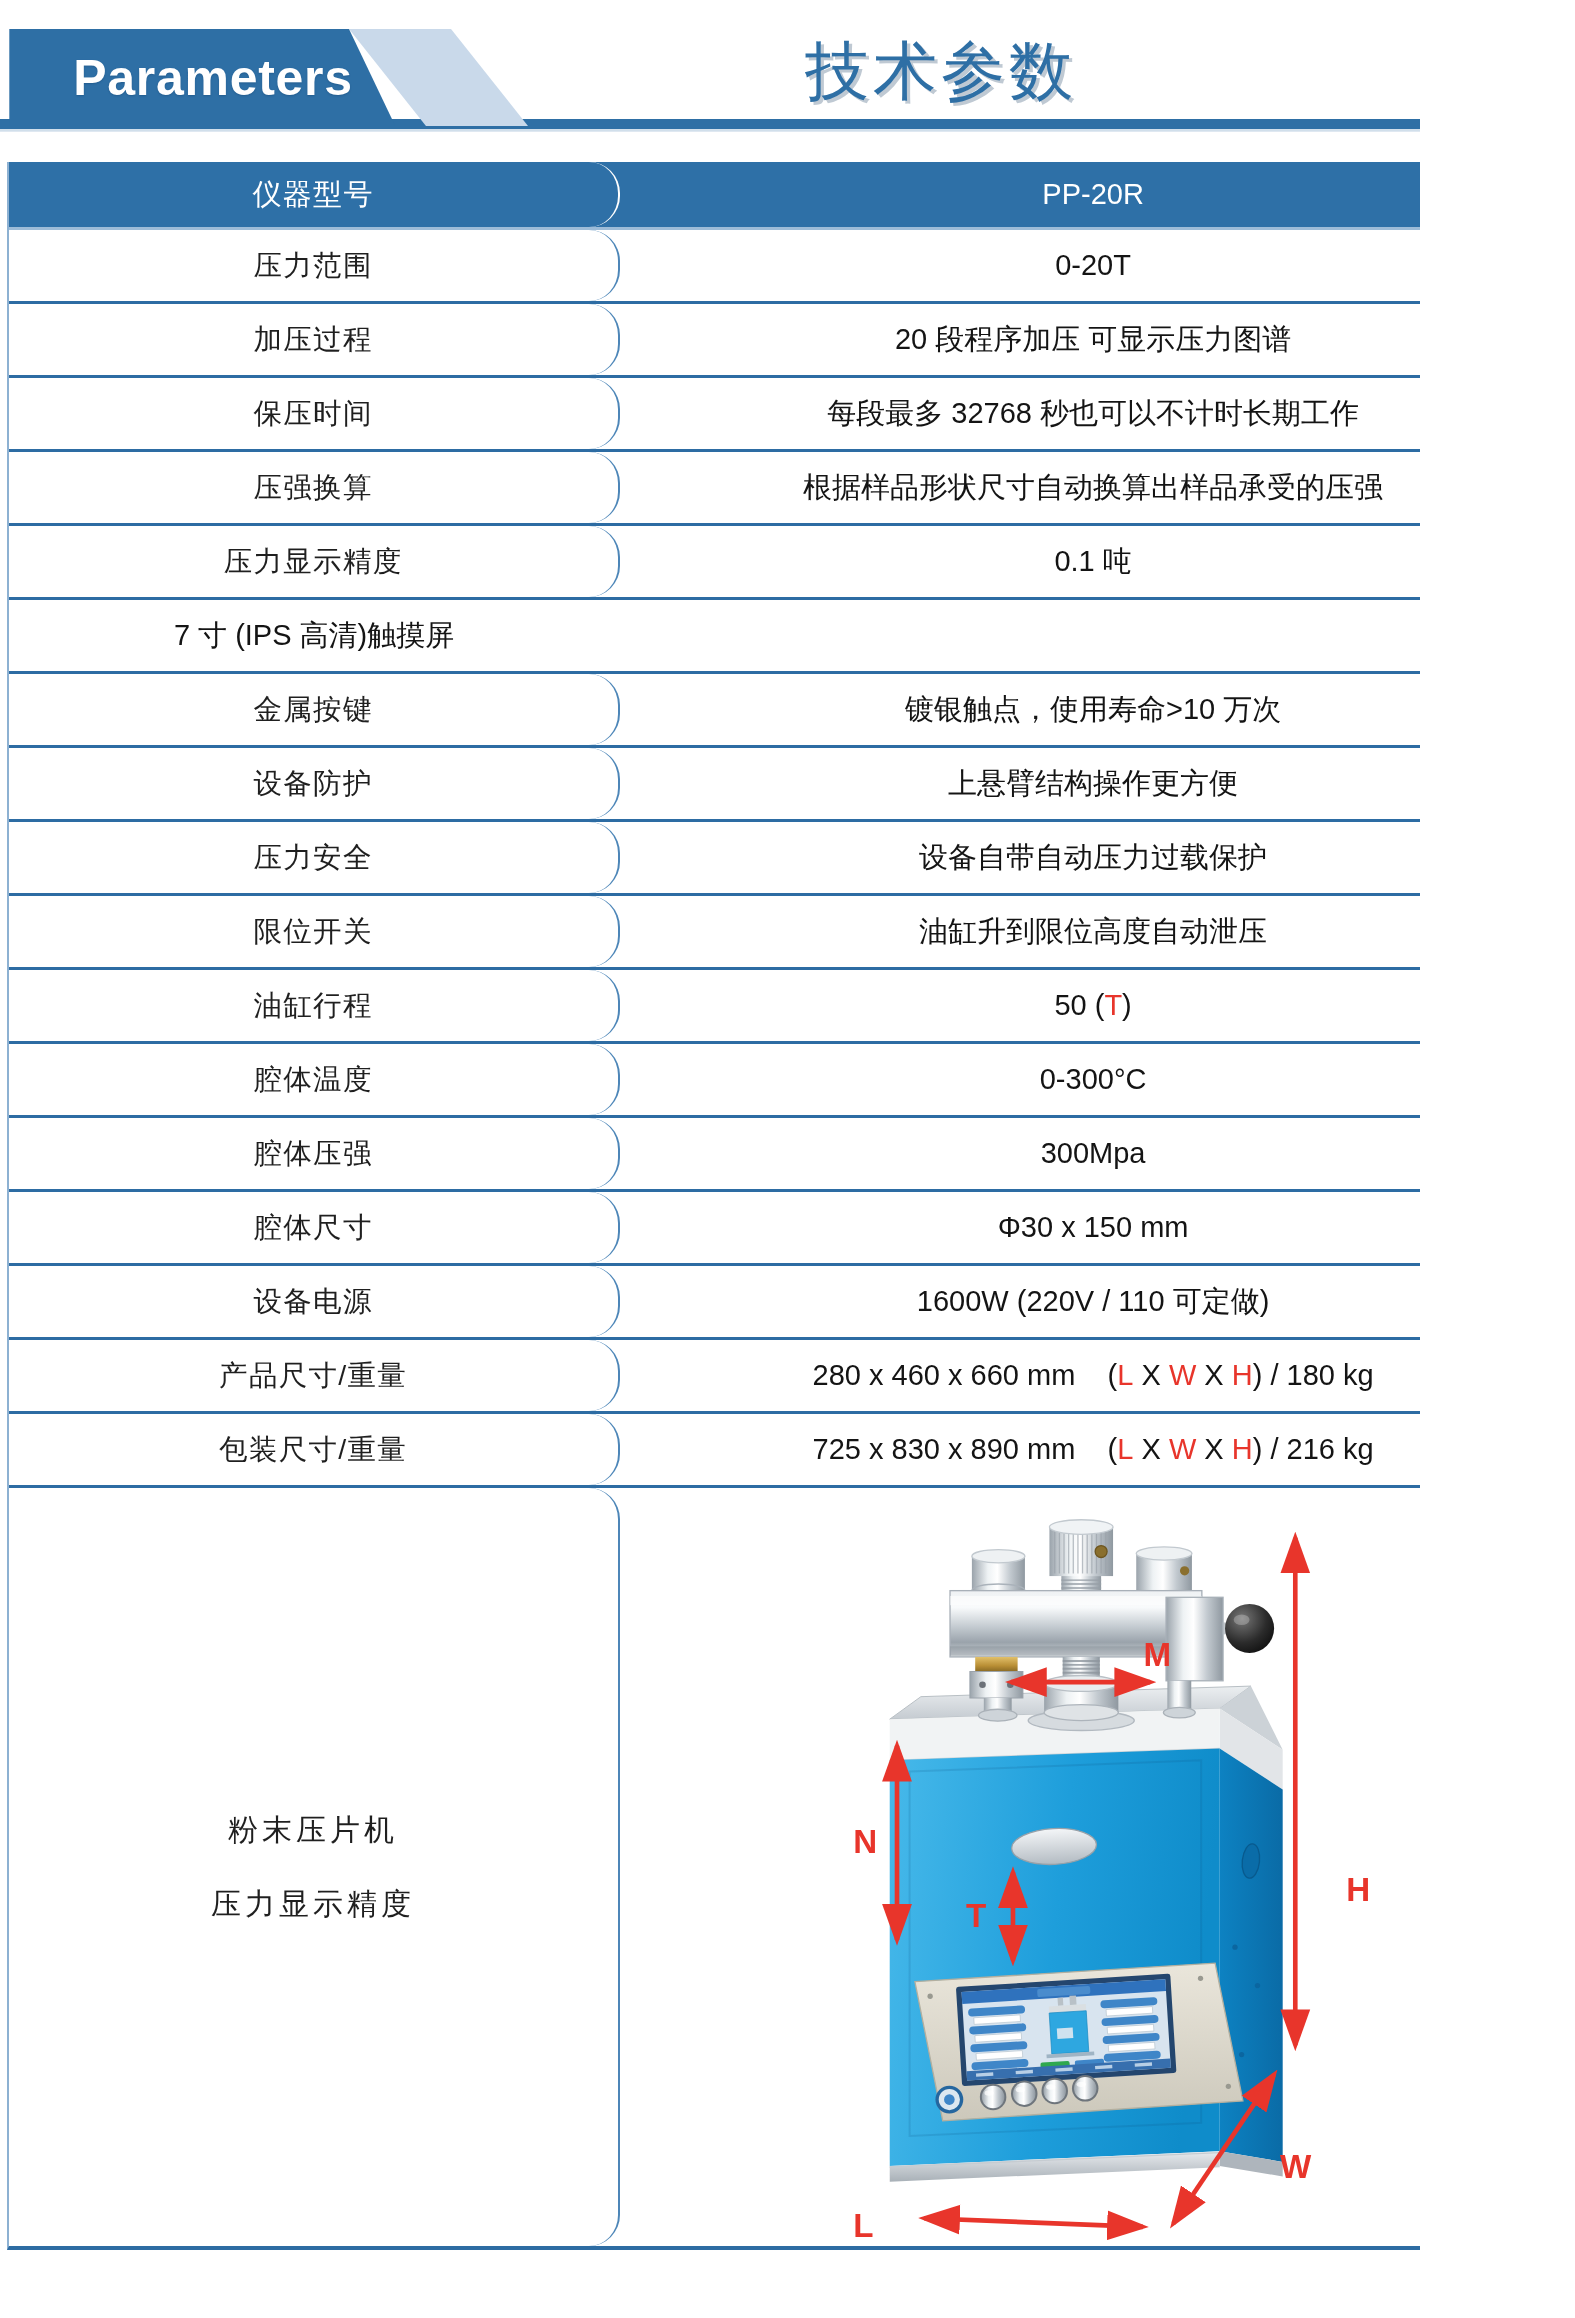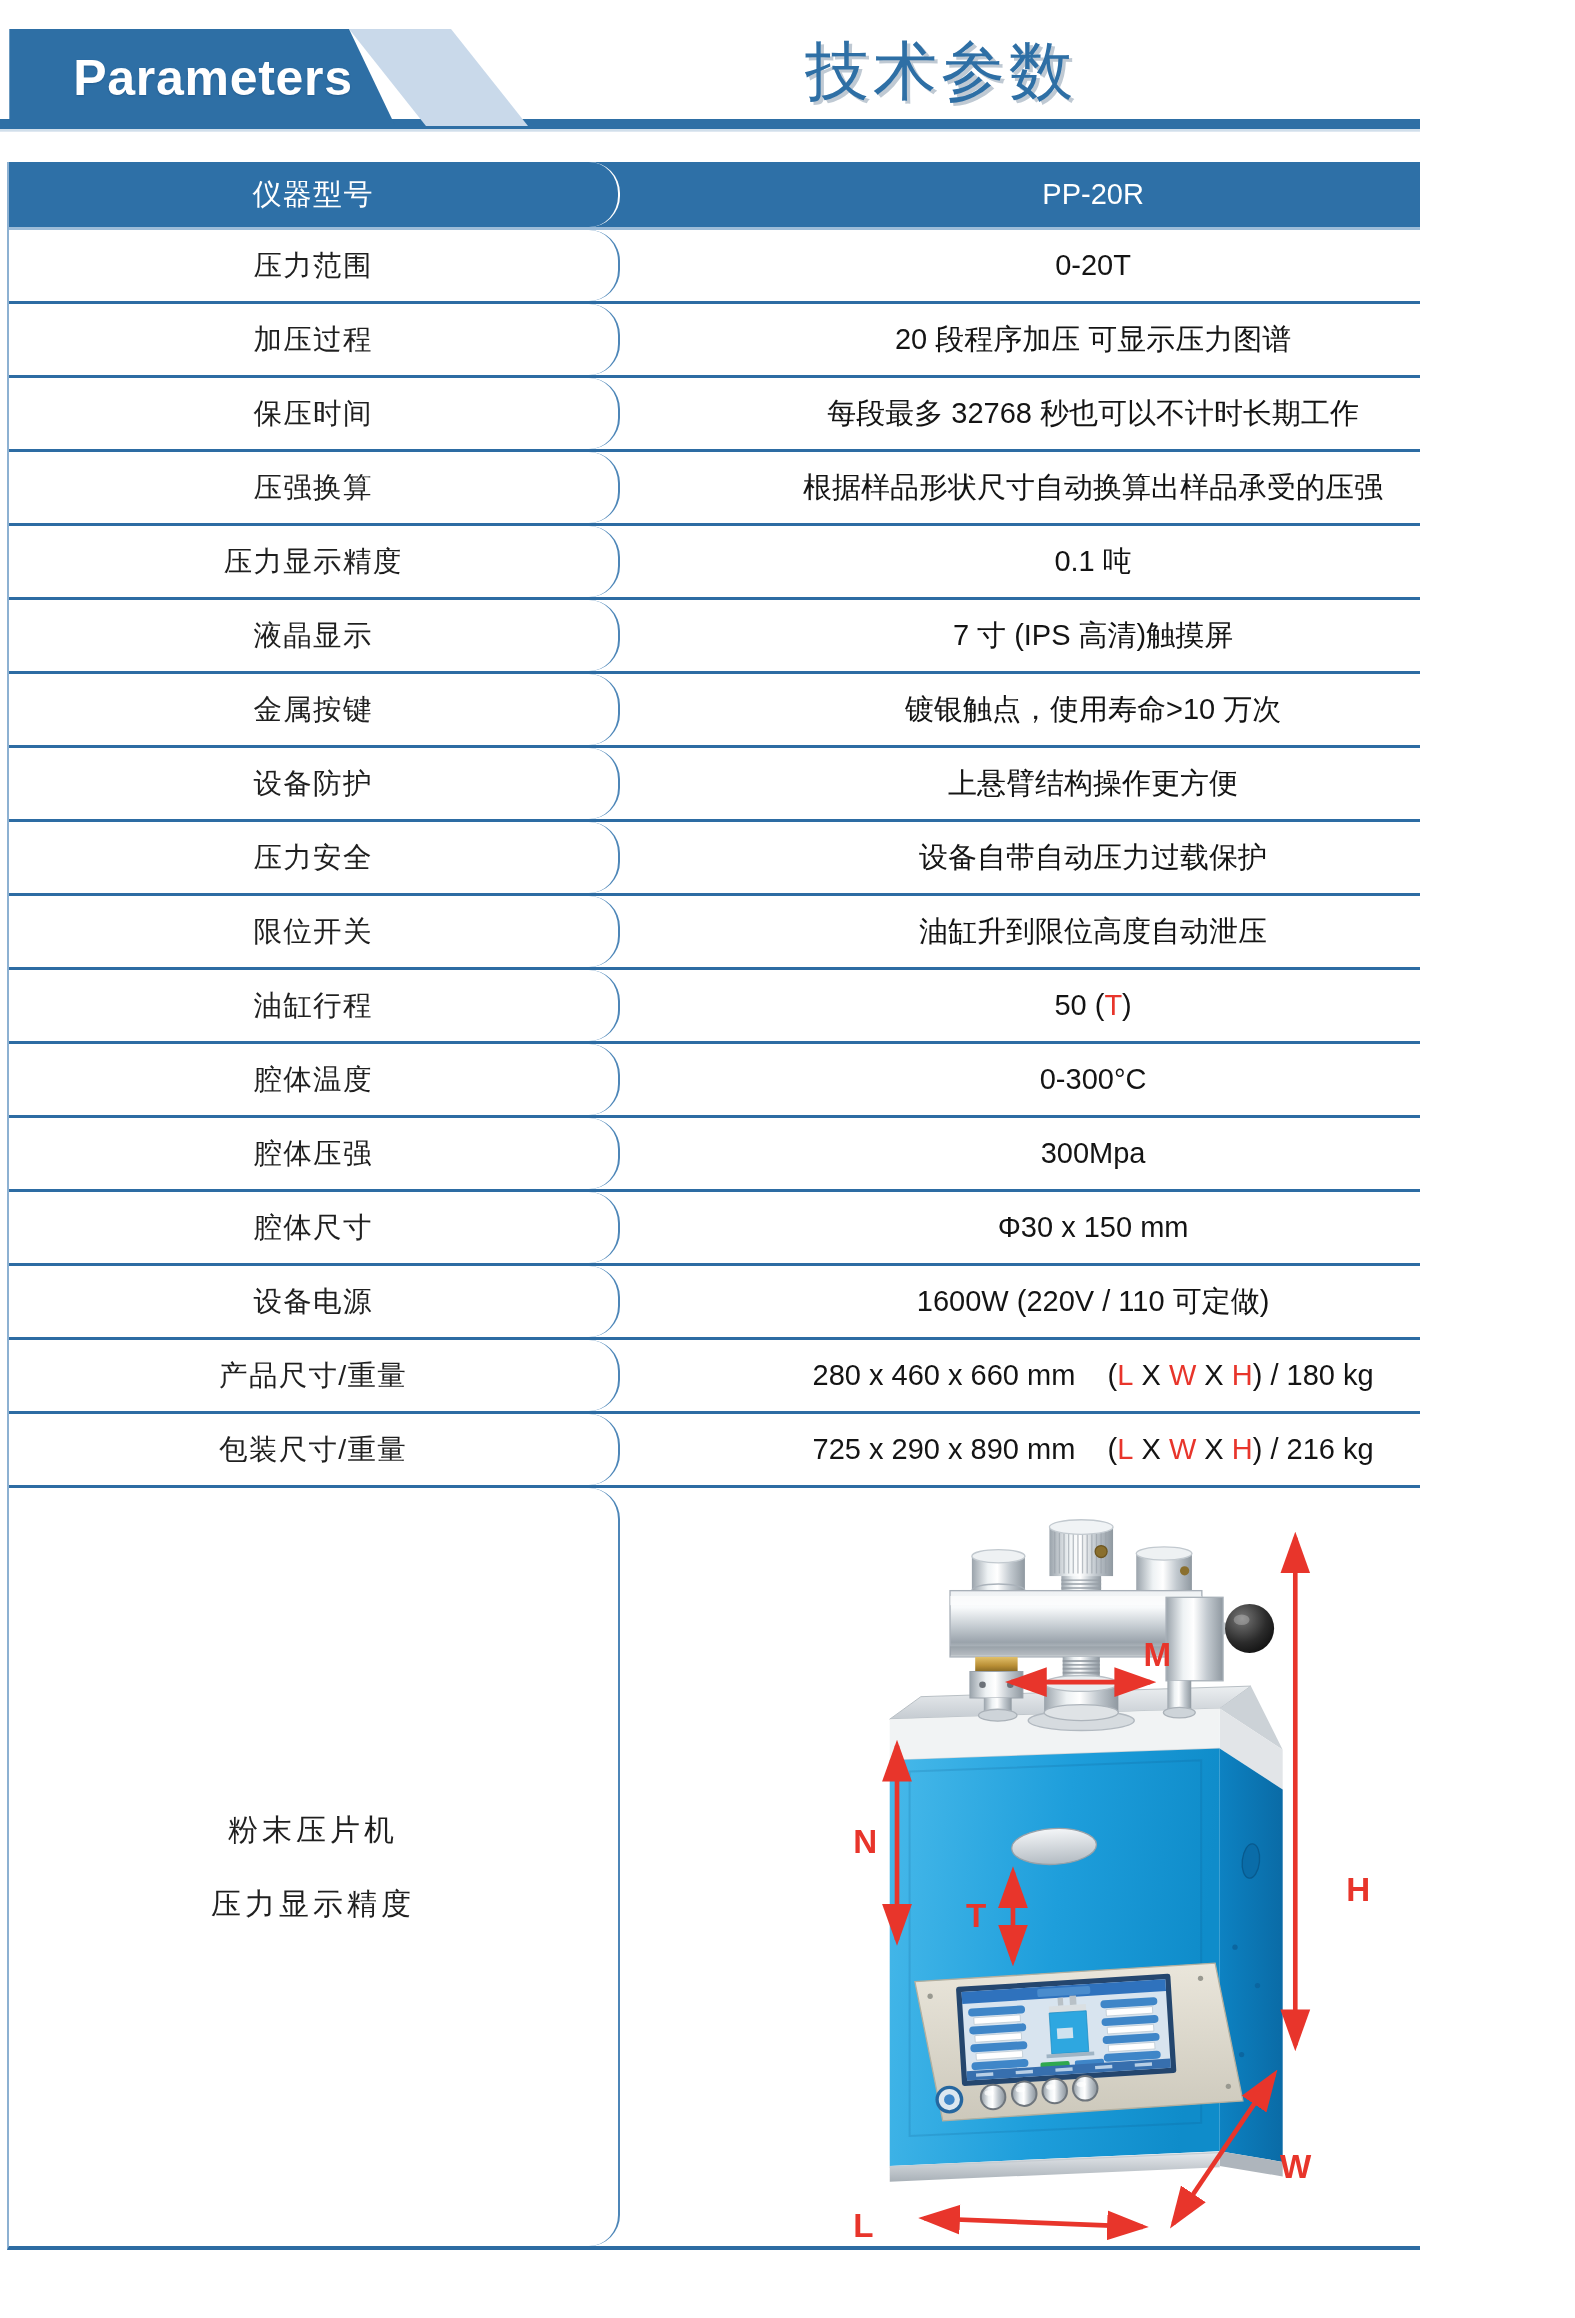--- a/index.html
+++ b/index.html
@@ -68,21 +68,20 @@
         </div>
         <div class="trow">
           <div class="cell label-cell">压强换算</div>
           <div class="cell value-cell"><span>根据样品形状尺寸自动换算出样品承受的压强</span></div>
         </div>
         <div class="trow">
           <div class="cell label-cell">压力显示精度</div>
           <div class="cell value-cell"><span>0.1 吨</span></div>
         </div>
         <div class="trow">
-          <div class="cell label-cell">液晶显示</div>
           <div class="cell value-cell"><span>7 寸 (IPS 高清)触摸屏</span></div>
         </div>
         <div class="trow">
           <div class="cell label-cell">金属按键</div>
           <div class="cell value-cell"><span>镀银触点，使用寿命&gt;10 万次</span></div>
         </div>
         <div class="trow">
           <div class="cell label-cell">设备防护</div>
           <div class="cell value-cell"><span>上悬臂结构操作更方便</span></div>
         </div>
@@ -113,21 +112,21 @@
         <div class="trow">
           <div class="cell label-cell">设备电源</div>
           <div class="cell value-cell"><span>1600W (220V / 110 可定做)</span></div>
         </div>
         <div class="trow">
           <div class="cell label-cell">产品尺寸/重量</div>
           <div class="cell value-cell"><span>280 x 460 x 660 mm    (</span><span class="red">L</span><span> X </span><span class="red">W</span><span> X </span><span class="red">H</span><span>) / 180 kg</span></div>
         </div>
         <div class="trow">
           <div class="cell label-cell">包装尺寸/重量</div>
-          <div class="cell value-cell"><span>725 x 290 x 890 mm    (</span><span class="red">L</span><span> X </span><span class="red">W</span><span> X </span><span class="red">H</span><span>) / 216 kg</span></div>
+          <div class="cell value-cell"><span>725 x 830 x 890 mm    (</span><span class="red">L</span><span> X </span><span class="red">W</span><span> X </span><span class="red">H</span><span>) / 216 kg</span></div>
         </div>
       </div>
 
     <div class="trow tfigure">
       <div class="cell label-cell">
         <div>粉末压片机</div>
         <div>压力显示精度</div>
       </div>
       <div class="cell figure-cell">
 

